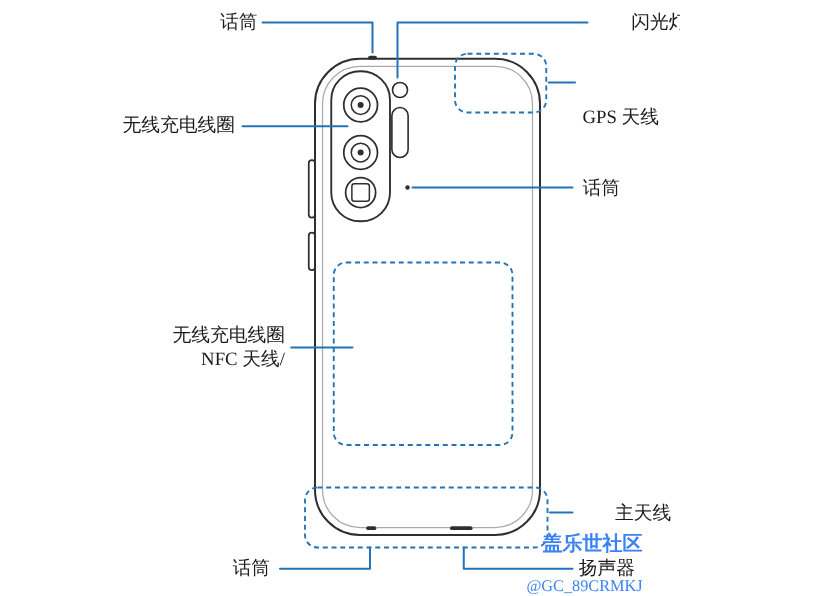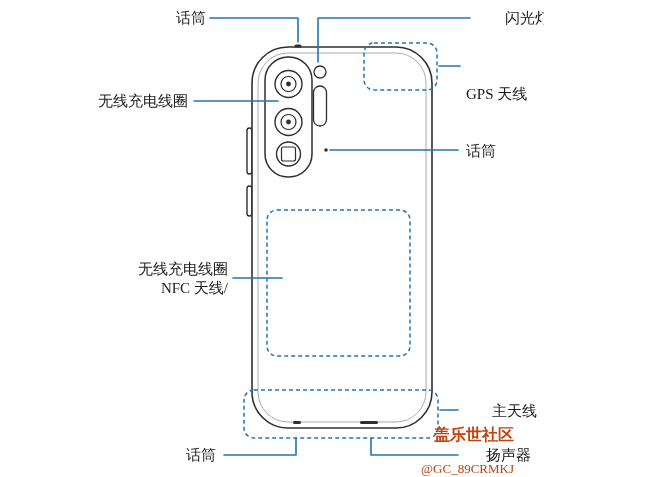--- a/index.html
+++ b/index.html
@@ -17,21 +17,21 @@
     color:#1a1a1a;
     line-height:19px;
     white-space:nowrap;
   }
   .label.right{text-align:right;}
   .watermark{
     position:absolute;
     right:30px;
     top:425px;
     text-align:right;
-    color:#c2410c;
+    color:#3b82f6;
   }
   .watermark .wm-title{
     font-size:16px;
     font-weight:bold;
     display:block;
   }
   .watermark .wm-user{
     font-size:13px;
     display:block;
     margin-top:15px;
@@ -111,20 +111,20 @@
 
   <div class="label right" style="left:78px;top:260px;width:150px;">
     <span style="display:block;">无线充电线圈</span>
     <span style="display:block;">NFC 天线/</span>
   </div>
 
   <div class="label" style="left:444px;top:402px;margin-left:48px;">主天线</div>
 
   <div class="label right" style="left:138px;top:446px;width:78px;">话筒</div>
 
-  <div class="label" style="left:486px;top:446px;">扬声器</div>
+  <div class="label" style="left:463px;top:446px;">扬声器</div>
 
   <div class="watermark">
     <span class="wm-title">盖乐世社区</span>
     <span class="wm-user">@GC_89CRMKJ</span>
   </div>
 
 </div>
 
 </body></html>

